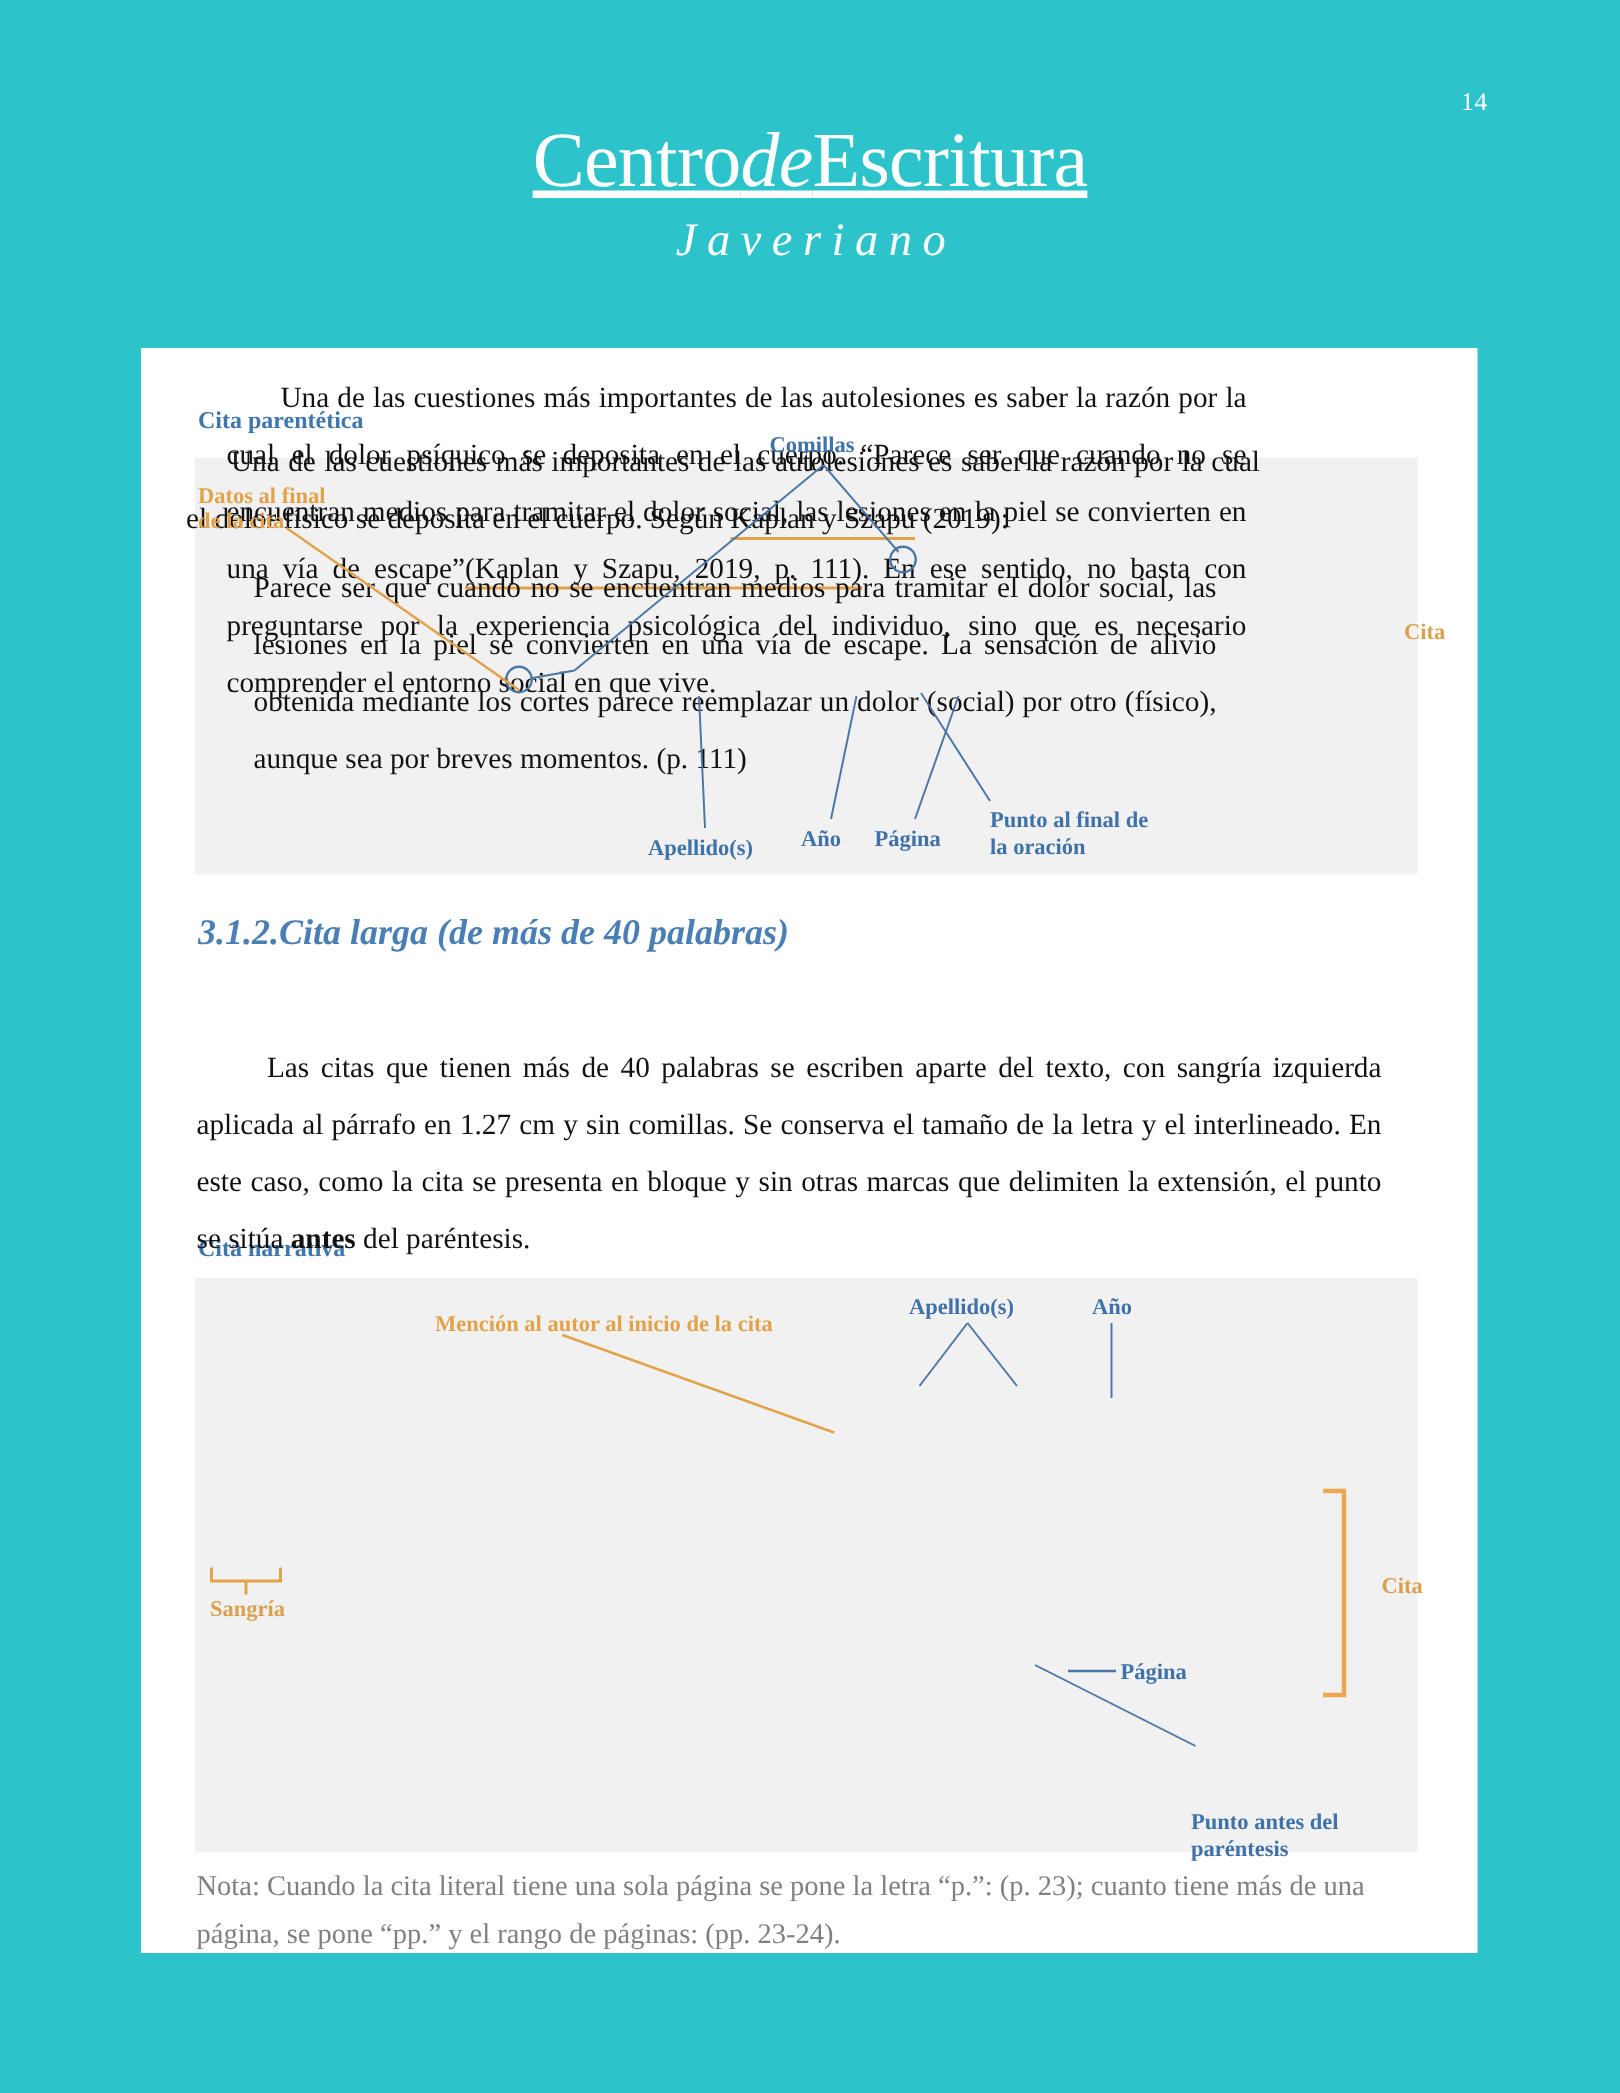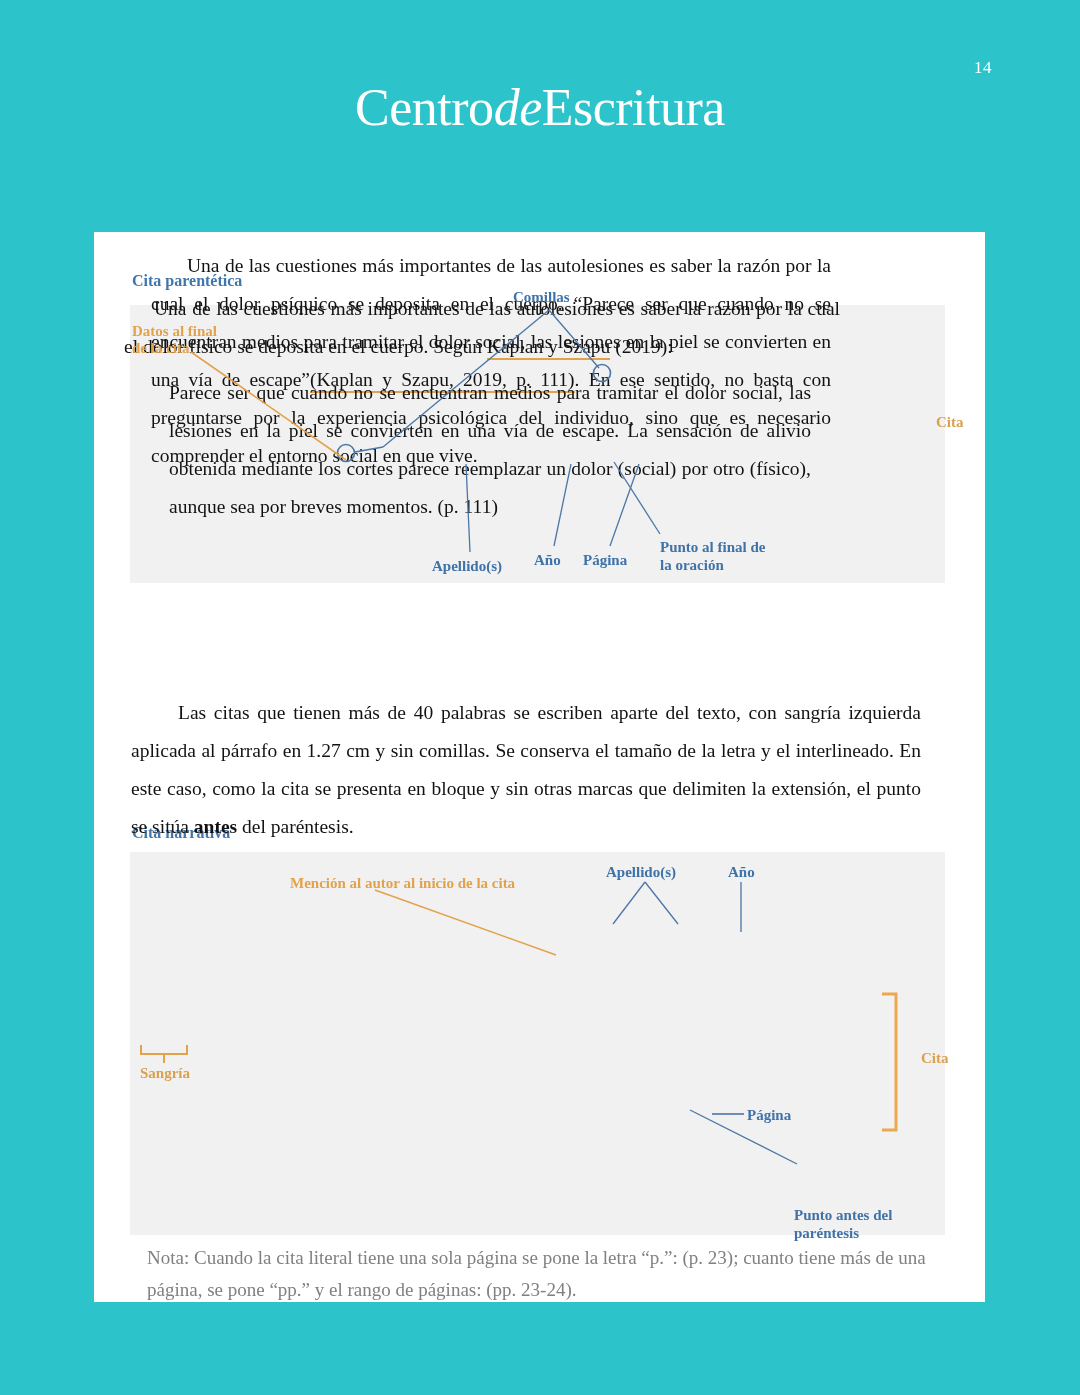--- a/index.html
+++ b/index.html
@@ -34,20 +34,21 @@
     text-align: center;
     color: #ffffff;
     line-height: 1;
     user-select: none;
   }
   #logo .line1 {
     font-family: "Liberation Serif", serif;
     font-size: 52px;
     letter-spacing: -0.5px;
     white-space: nowrap;
+    text-decoration: underline;
   }
   #logo .line1 .de {
     font-style: italic;
   }
   #logo .line2 {
     font-family: "Liberation Serif", serif;
     font-style: italic;
     font-size: 31px;
     letter-spacing: 7px;
     margin-top: 10px;
@@ -160,21 +161,20 @@
   
   #nota {
     position: absolute;
     left: 37px;
     top: 1010px;
     width: 810px;
     font-family: "Liberation Serif", serif;
     font-size: 19px;
     color: #808080;
     line-height: 32px;
-    margin-left: 16px;
   }
 
   
   .ann {
     position: absolute;
     font-family: "Liberation Serif", serif;
     font-weight: bold;
     font-size: 15px;
     line-height: 18px;
     white-space: pre-line;
@@ -215,29 +215,31 @@
     pointer-events: none;
   }
 </style>
 </head>
 <body>
 
 <div id="page-number">14</div>
 
 <div id="logo">
   <div class="line1"><span>Centro</span><span class="de">de</span><span>Escritura</span></div>
+  <div class="line2">Javeriano</div>
 </div>
 
 <div id="sheet">
 
   <div class="example-box" id="box-parentetica"></div>
 
   <div class="example-box" id="box-narrativa"></div>
 
   <div class="section-heading" id="heading-parentetica">Cita parentética</div>
+  <div id="heading-cita-larga">3.1.2.Cita larga (de más de 40 palabras)</div>
   <div class="section-heading" id="heading-narrativa">Cita narrativa</div>
 
   <div class="body-text" id="bt1"><span class="first-indent">Una de las cuestiones más importantes de las autolesiones es saber la razón por la cual el dolor psíquico se deposita en el cuerpo. “Parece  ser  que  cuando no se encuentran  medios  para  tramitar  el  dolor  social, las lesiones en la piel se convierten en una vía de escape”</span><span class="uline-orange">(Kaplan y Szapu, 2019, p. 111)</span><span>. En ese sentido, no basta con preguntarse por la experiencia psicológica del individuo, sino que es necesario comprender el entorno social en que vive.</span></div>
 
   <div id="prose-cita-larga"><span class="indent">Las citas que tienen más de 40 palabras se escriben aparte del texto, con sangría izquierda aplicada al párrafo en 1.27 cm y sin comillas. Se conserva el tamaño de la letra y el interlineado. En este caso, como la cita se presenta en bloque y sin otras marcas que delimiten la extensión, el punto se sitúa </span><b>antes</b><span> del paréntesis.</span></div>
 
   <div class="body-text" id="bt2"><span class="indent">Una de las cuestiones más importantes de las autolesiones es saber la razón por la cual el dolor físico se deposita en el cuerpo. Según </span><span class="uline-orange">Kaplan y Szapu</span><span> (2019):</span></div>
 
   <div id="blockquote"><span>Parece  ser  que  cuando no se encuentran  medios  para  tramitar  el  dolor  social, las lesiones en la piel se convierten en una vía de escape.  La  sensación  de  alivio  obtenida  mediante los cortes parece reemplazar un dolor (social) por otro  (físico),  aunque  sea  por  breves  momentos. </span><span>(p. 111)</span></div>
 

